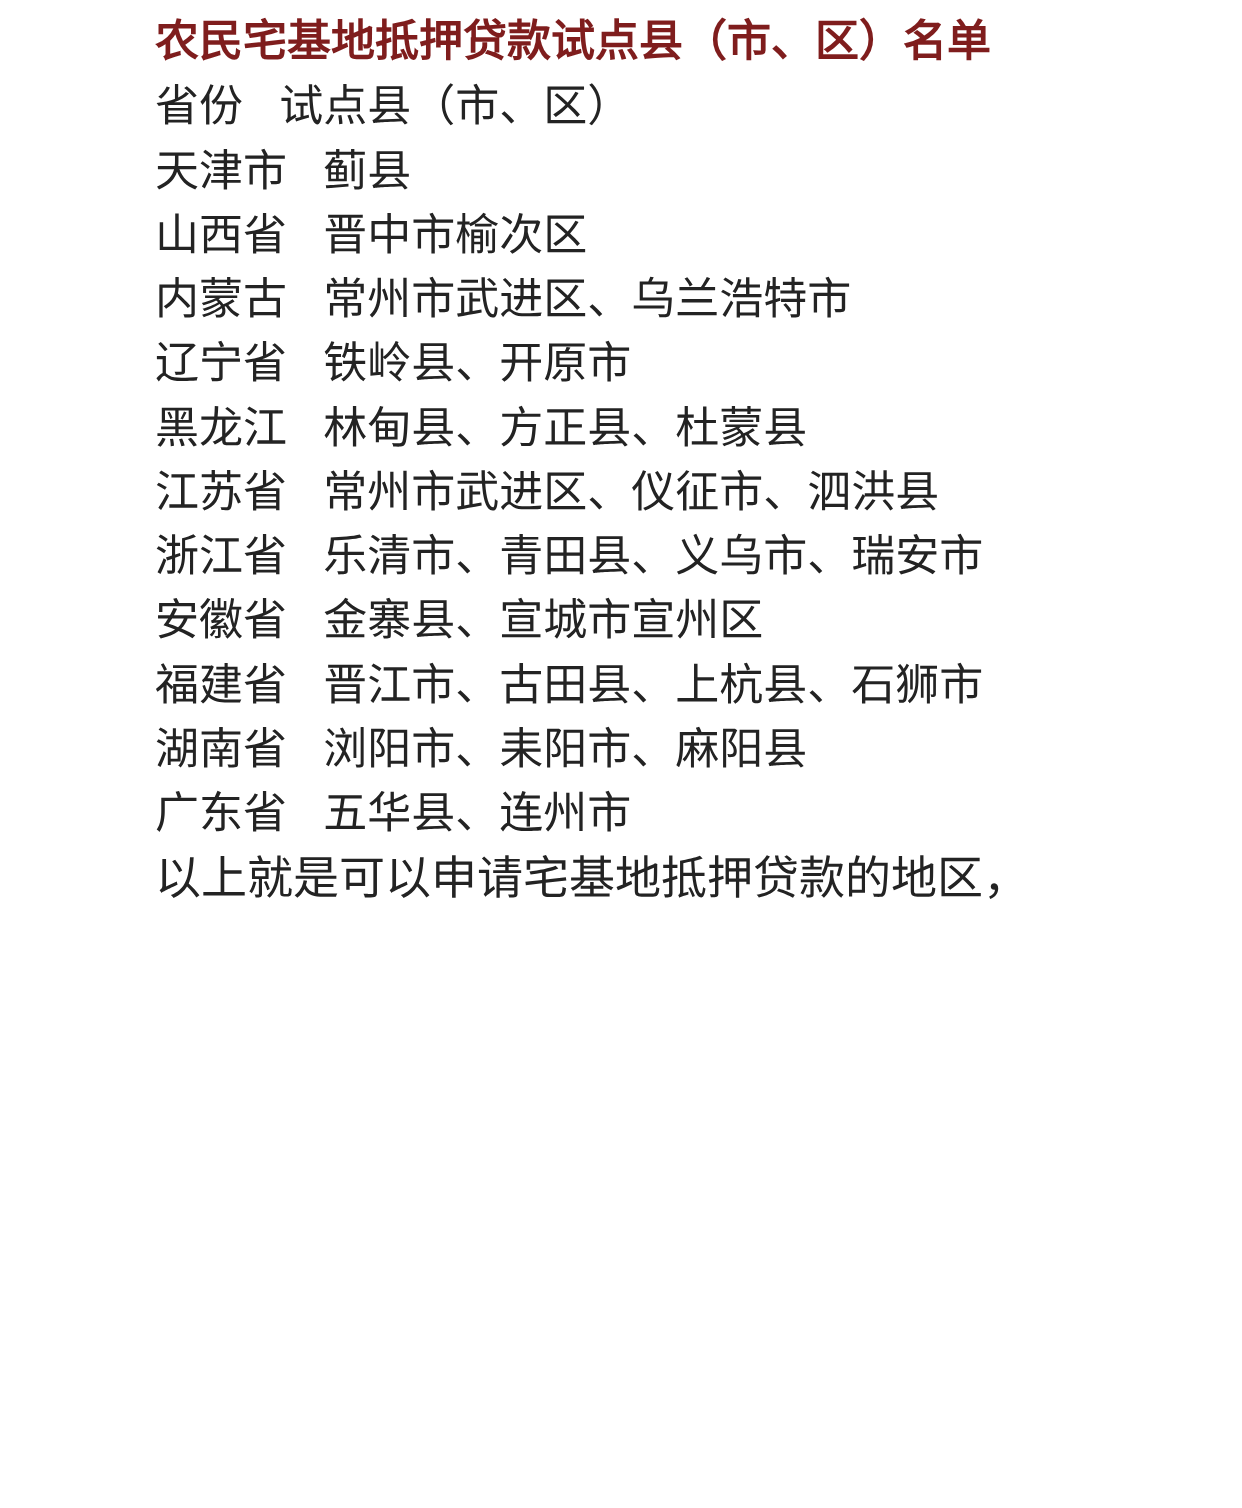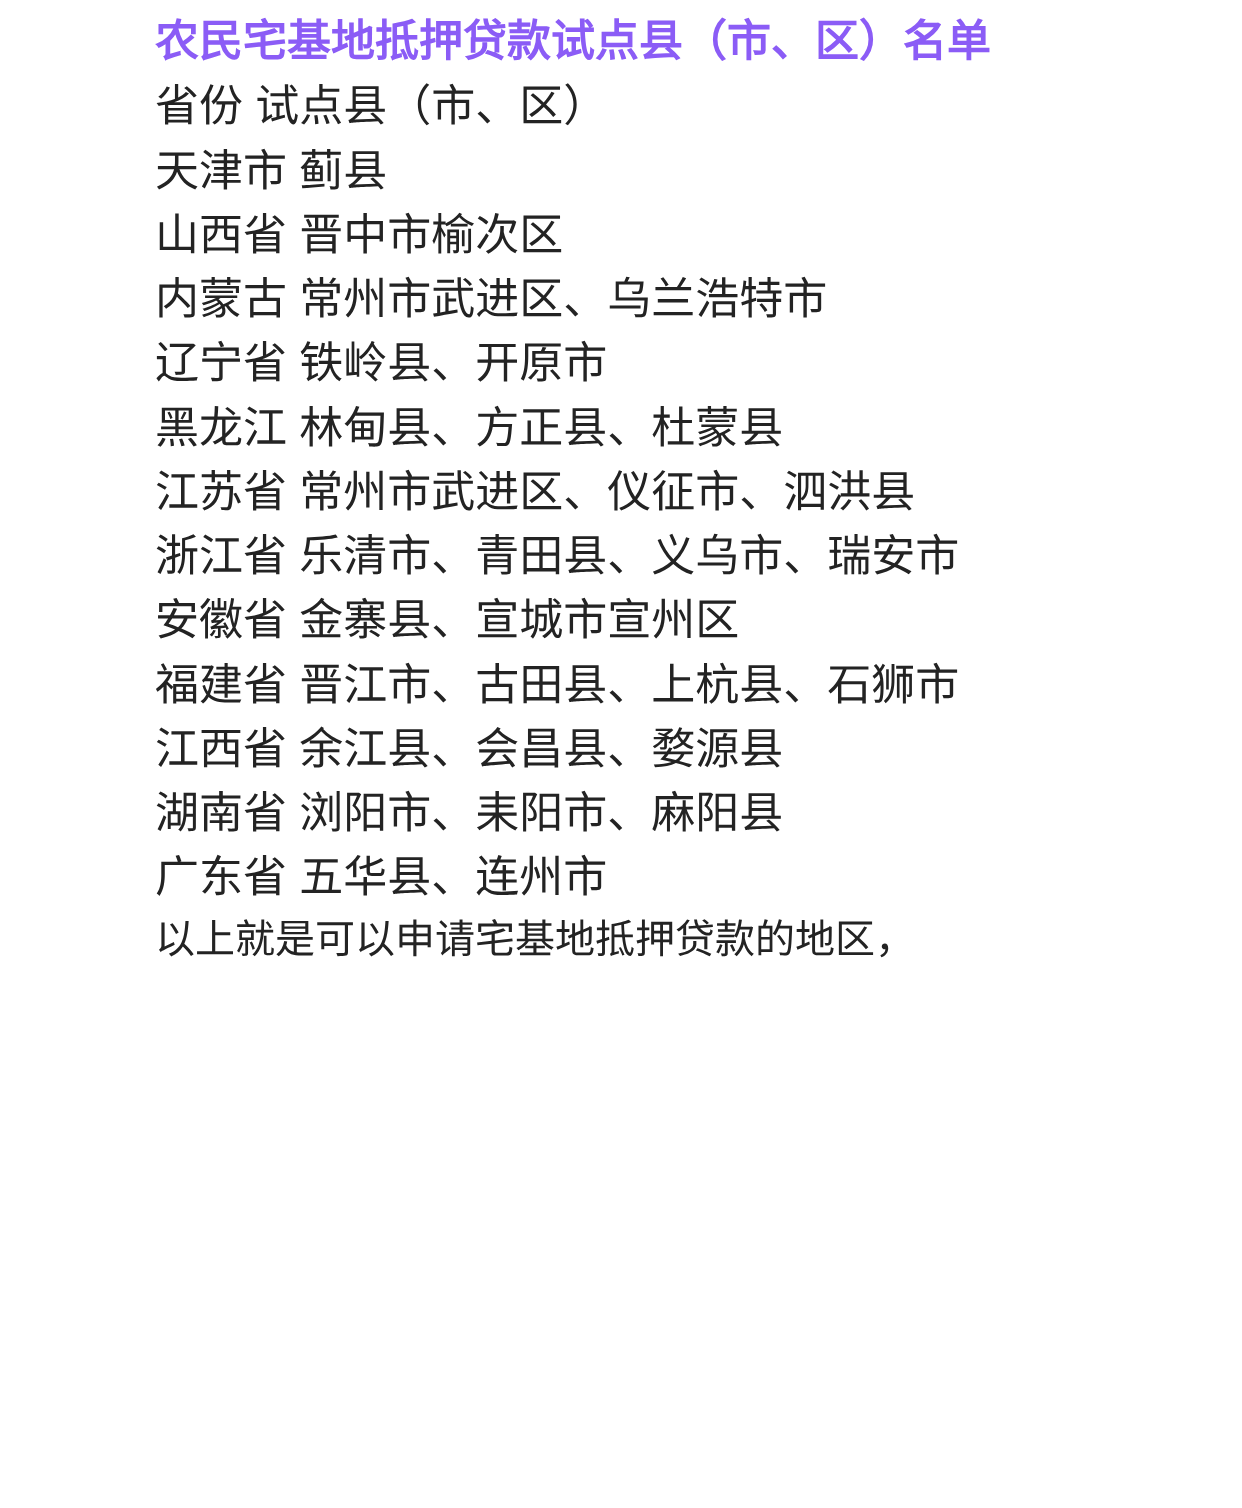--- a/index.html
+++ b/index.html
@@ -19,42 +19,43 @@
     width: 1242px;
     height: 1508px;
     padding: 10px 30px 0 155px;
     background: #ffffff;
   }
   .doc-title {
     font-size: 44px;
     font-weight: bold;
     line-height: 1.42;
     letter-spacing: 0px;
-    color: #8b5cf6;
+    color: #7f1d1d;
     white-space: nowrap;
     margin: 0 0 2px 0;
   }
   .line {
     font-size: 44px;
     line-height: 1.46;
     color: #232323;
     white-space: nowrap;
     margin: 0;
   }
   .line .prov {
     display: inline;
   }
   .line .sep {
     display: inline;
   }
   .line .items {
     display: inline;
+    margin-left: 24px;
   }
   .tail {
-    font-size: 40px;
+    font-size: 46px;
     line-height: 1.46;
     color: #232323;
     white-space: nowrap;
     margin: 0;
   }
 </style>
 </head>
 <body>
 
 <div class="page">
@@ -95,23 +96,20 @@
   </p>
 
   <p class="line">
     <span class="prov">安徽省</span><span class="sep">&nbsp;</span><span class="items">金寨县、宣城市宣州区</span>
   </p>
 
   <p class="line">
     <span class="prov">福建省</span><span class="sep">&nbsp;</span><span class="items">晋江市、古田县、上杭县、石狮市</span>
   </p>
 
-  <p class="line">
-    <span class="prov">江西省</span><span class="sep">&nbsp;</span><span class="items">余江县、会昌县、婺源县</span>
-  </p>
 
 
 
 
   <p class="line">
     <span class="prov">湖南省</span><span class="sep">&nbsp;</span><span class="items">浏阳市、耒阳市、麻阳县</span>
   </p>
 
   <p class="line">
     <span class="prov">广东省</span><span class="sep">&nbsp;</span><span class="items">五华县、连州市</span>

